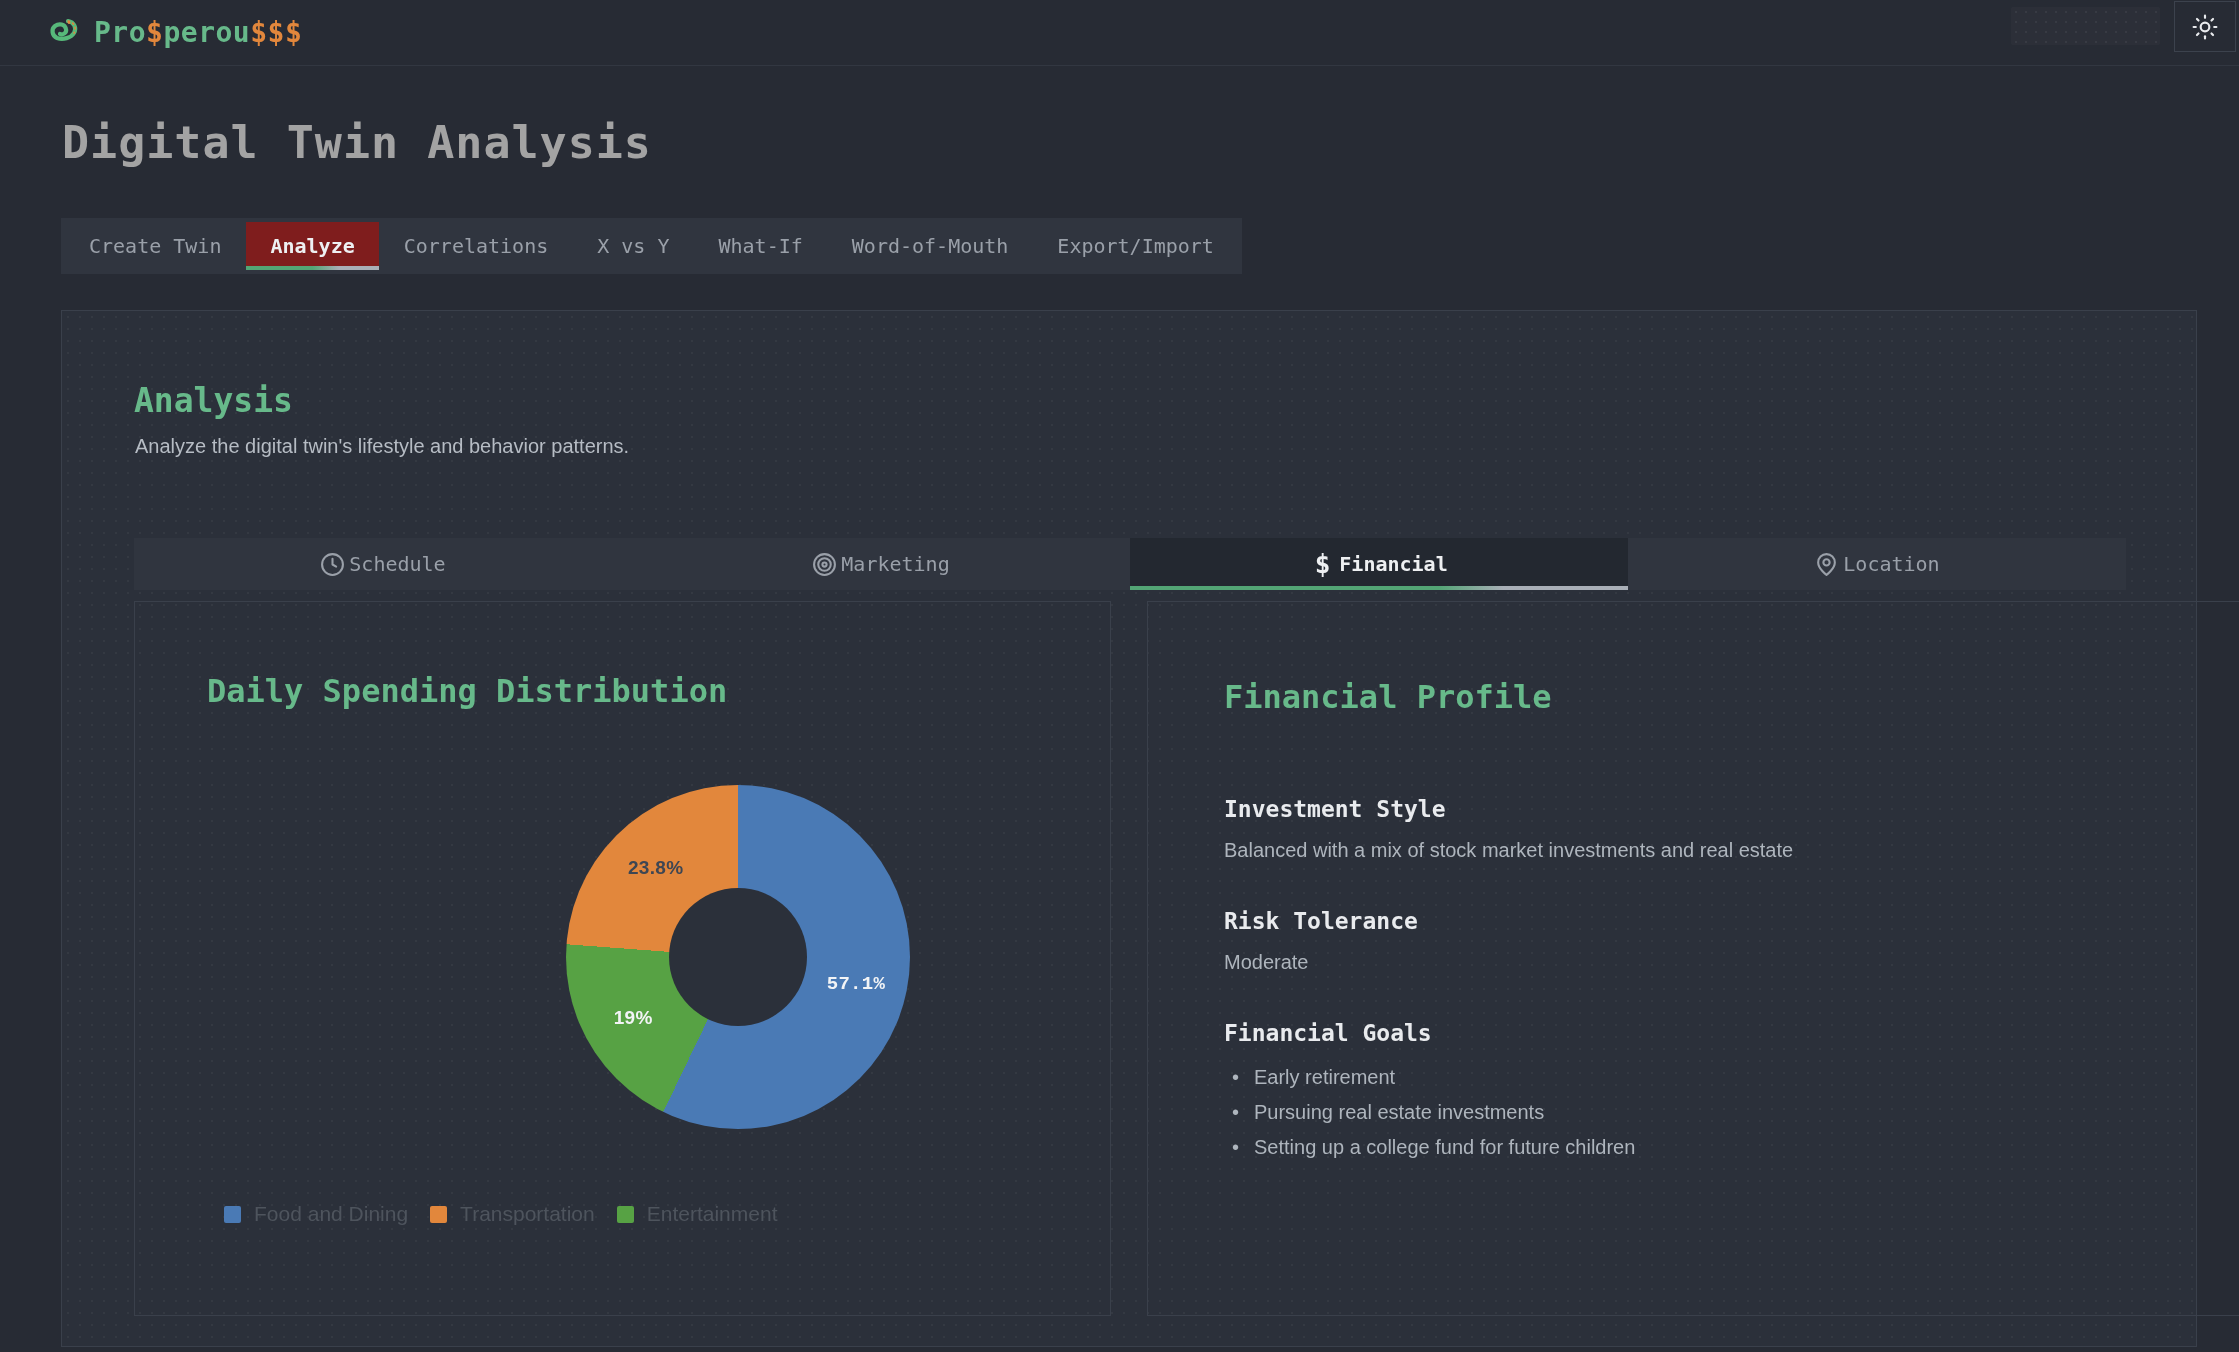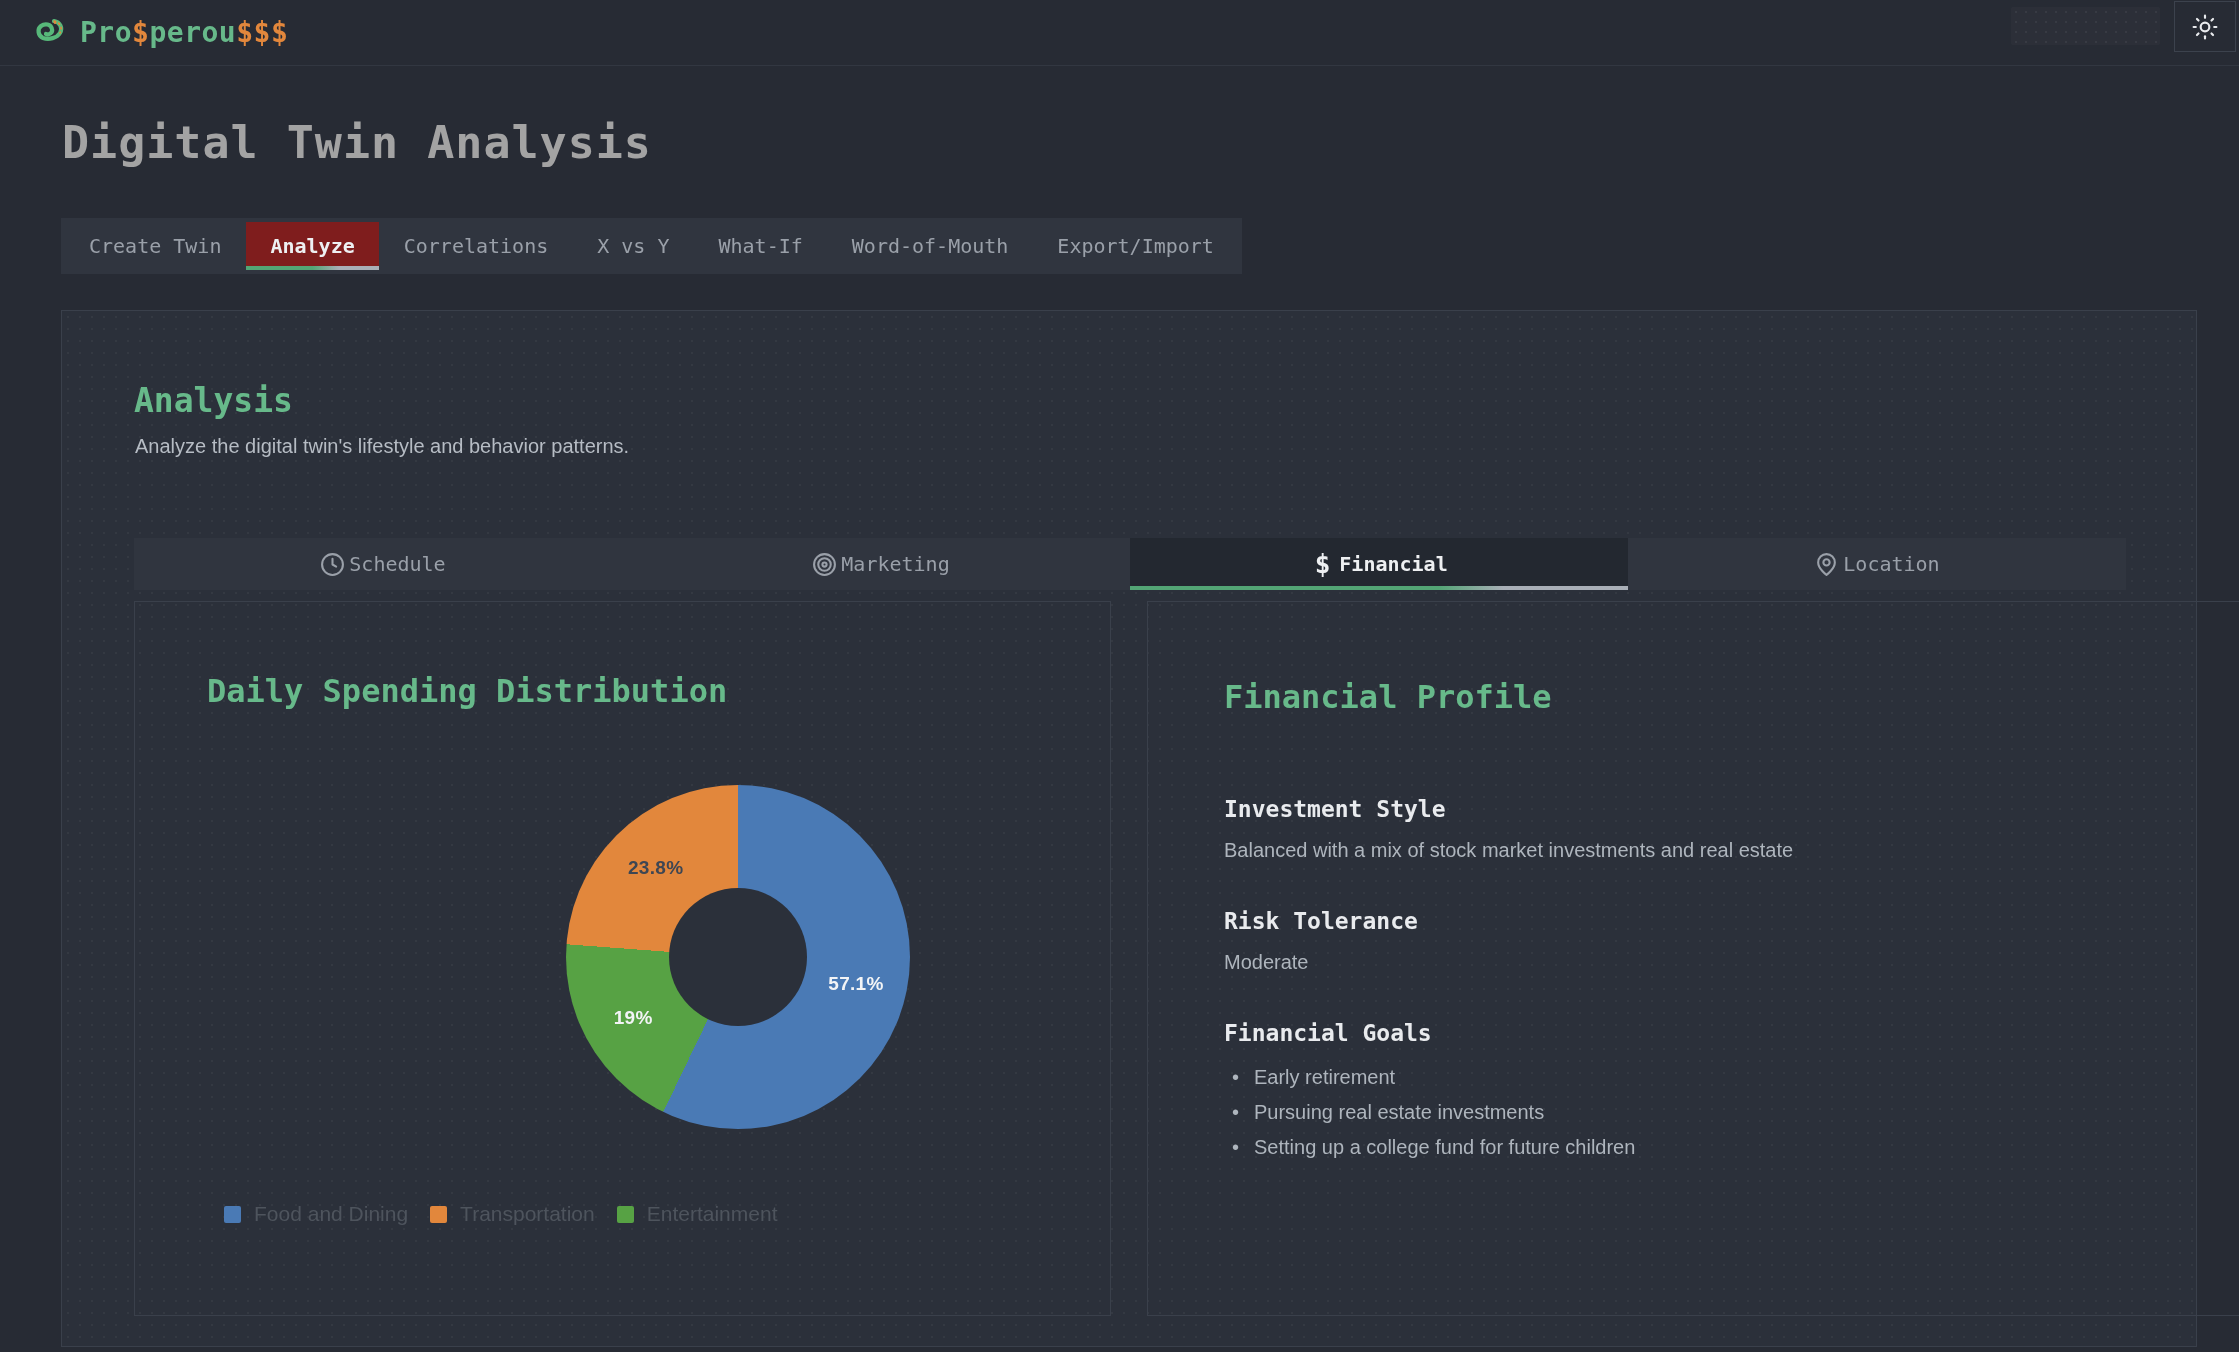--- a/index.html
+++ b/index.html
@@ -8,21 +8,21 @@
     position:relative; width:2239px; height:1352px; overflow:hidden;
     background:#272b34; color:#e9ebee;
     font-family:"Liberation Sans", sans-serif;
   }
   .mono { font-family:"DejaVu Sans Mono","Liberation Mono",monospace; }
 
   
   .topbar {
     position:absolute; top:0; left:0; right:0; height:66px;
     border-bottom:1px solid #323741;
-    display:flex; align-items:center; padding-left:30px;
+    display:flex; align-items:center; padding-left:44px;
   }
   .brand { display:flex; align-items:center; gap:14px; }
   .brand-logo { width:36px; height:36px; display:block; }
   .brand-text { font-family:"DejaVu Sans Mono","Liberation Mono",monospace; font-size:28px; font-weight:bold; letter-spacing:0.5px; }
   .brand-text .seg-green { color:#67b98a; }
   .brand-text .seg-orange { color:#e2873c; }
   .header-placeholder {
     position:absolute; top:7px; right:79px; width:149px; height:38px;
     background:rgba(255,255,255,0.022);
     background-image:radial-gradient(rgba(255,255,255,0.05) 1px, transparent 1.3px);
@@ -216,21 +216,21 @@
               <circle cx="12" cy="10" r="3"></circle>
             </svg>
           </span>
           <span>Location</span>
         </div>
       </div>
 
     <div class="panel panel-left">
       <h3 class="panel-title mono">Daily Spending Distribution</h3>
       <div class="pie" id="pie" style="background: conic-gradient(rgb(74, 122, 181) 0%, rgb(74, 122, 181) 57.16%, rgb(87, 162, 68) 57.16%, rgb(87, 162, 68) 76.18%, rgb(226, 135, 60) 76.18%, rgb(226, 135, 60) 100%);">
-          <span class="pie-label" style="left: 289.954px; top: 198.978px; color: rgb(242, 244, 246);">57.1%</span>
+          <span class="pie-label" style="left: 289.954px; top: 198.978px; color: rgb(242, 244, 246); font-family: Liberation Mono, monospace;">57.1%</span>
           <span class="pie-label" style="left: 67.2109px; top: 232.5px; color: rgb(242, 244, 246);">19%</span>
           <span class="pie-label" style="left: 89.6593px; top: 83.3377px; color: rgb(61, 70, 83);">23.8%</span>
         </div>
       <div class="legend" id="legend">
           <div class="legend-item">
             <span class="legend-swatch" style="background: rgb(74, 122, 181);"></span>
             <span class="legend-label">Food and Dining</span>
           </div>
           <div class="legend-item">
             <span class="legend-swatch" style="background: rgb(226, 135, 60);"></span>

